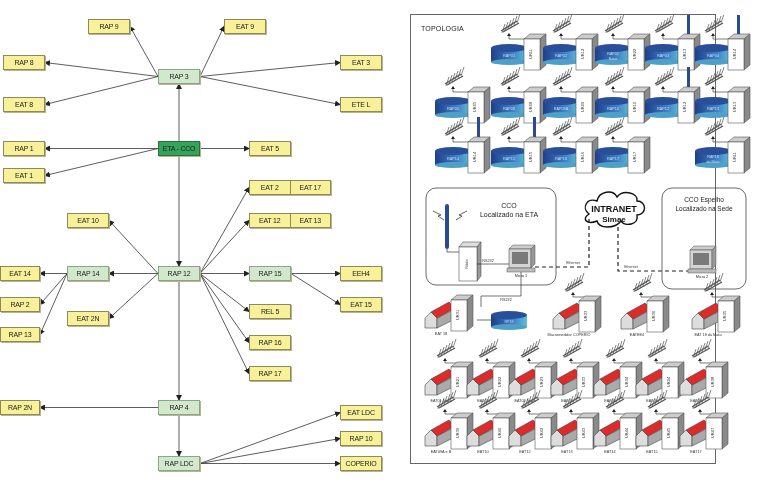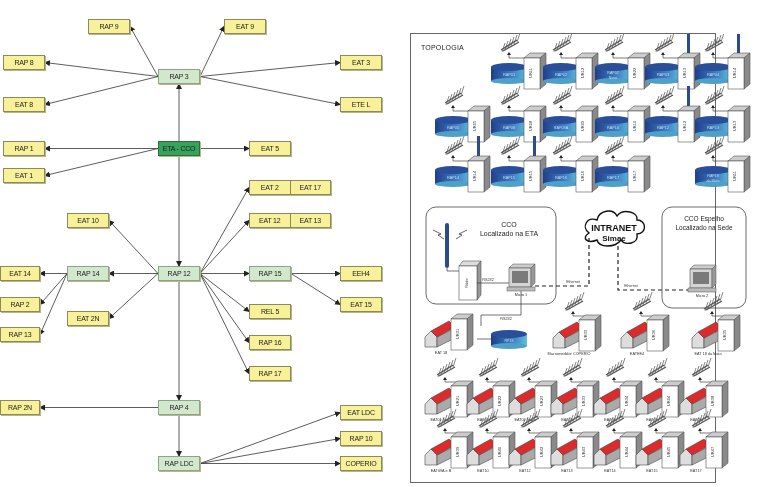--- a/index.html
+++ b/index.html
@@ -3,21 +3,21 @@
 <meta charset="utf-8">
 <style>
   html, body { margin:0; padding:0; background:#ffffff; }
   body { width:762px; height:487px; position:relative; overflow:hidden; font-family:"Liberation Sans", sans-serif; }
   #tree { position:absolute; left:0; top:0; width:400px; height:487px; }
   .node { position:absolute; height:15px; box-sizing:border-box; border:1px solid #8a8a5a; background:#f8f19a; font-size:7px; color:#222; display:flex; align-items:center; justify-content:center; letter-spacing:-0.2px; box-shadow:1px 1px 0 #b9b48a; }
   .node.hub { background:#d2e8cd; border-color:#8aa58a; }
   .node.root { background:#36a35a; border-color:#2d6e3d; color:#1b1b1b; }
   .node .cell { flex:1; height:100%; display:flex; align-items:center; justify-content:center; }
   .node .cell + .cell { border-left:1px solid #8a8a5a; }
-  #topo { position:absolute; left:410px; top:33px; width:306px; height:450px; border:1px solid #666; box-sizing:border-box; background:#fff; }
+  #topo { position:absolute; left:410px; top:14px; width:306px; height:450px; border:1px solid #666; box-sizing:border-box; background:#fff; }
   #topo svg { position:absolute; left:0; top:0; }
   .topo-title { position:absolute; left:10px; top:10px; font-size:7px; color:#222; letter-spacing:0.2px; }
   .tlabel { font-family:"Liberation Sans", sans-serif; }
 </style>
 </head>
 <body>
 
 <div id="tree">
   <svg id="tree-svg" width="400" height="487">
     <defs>

